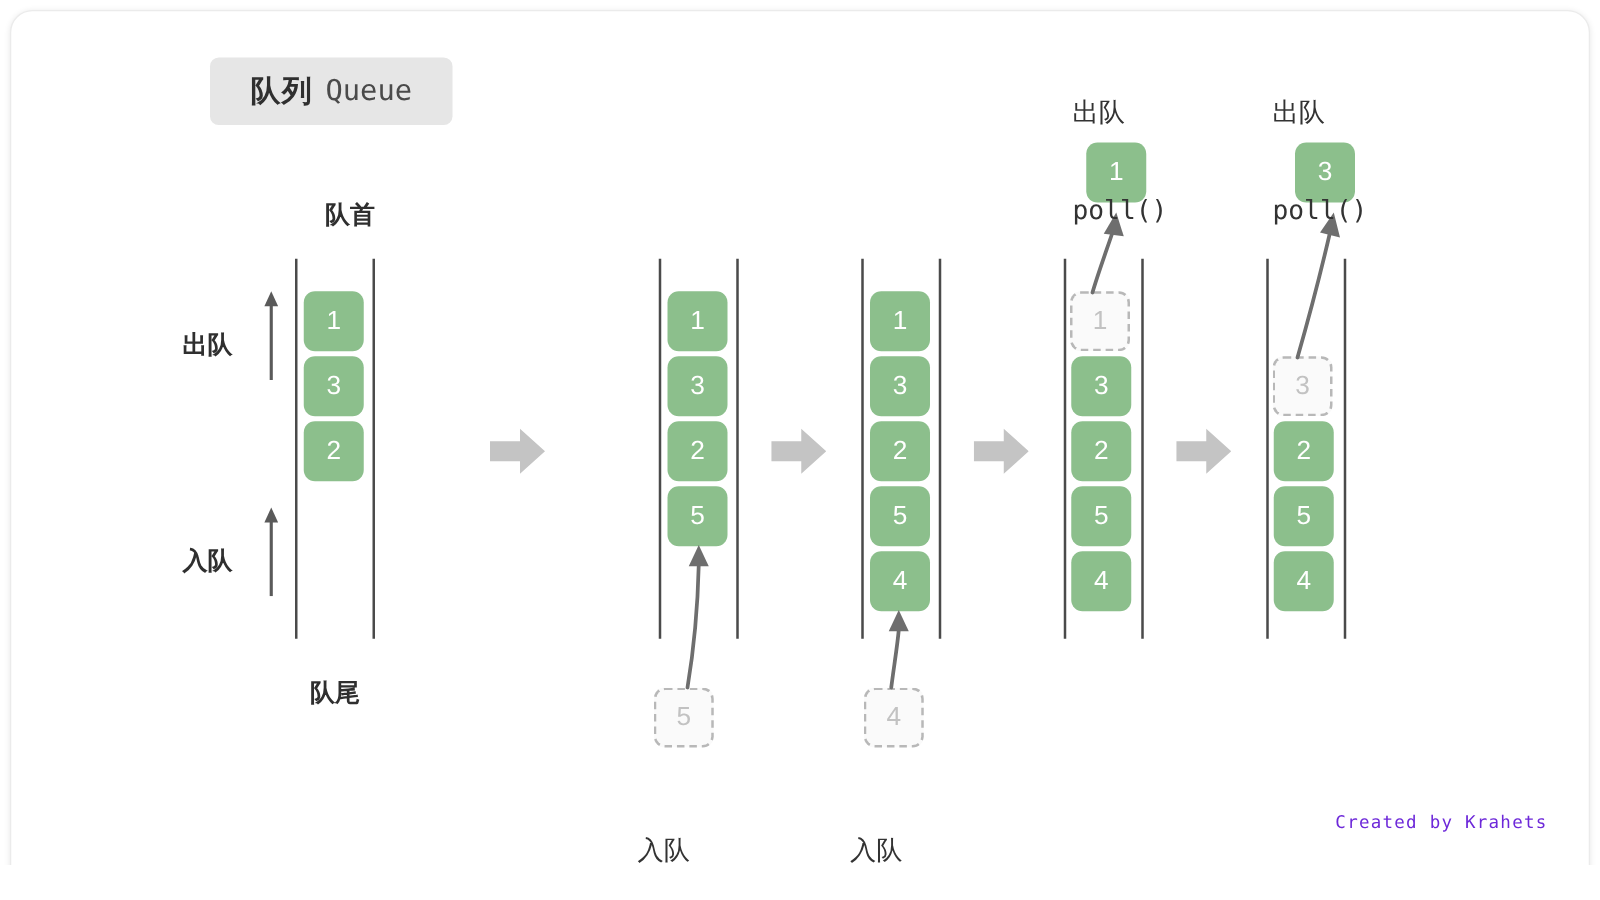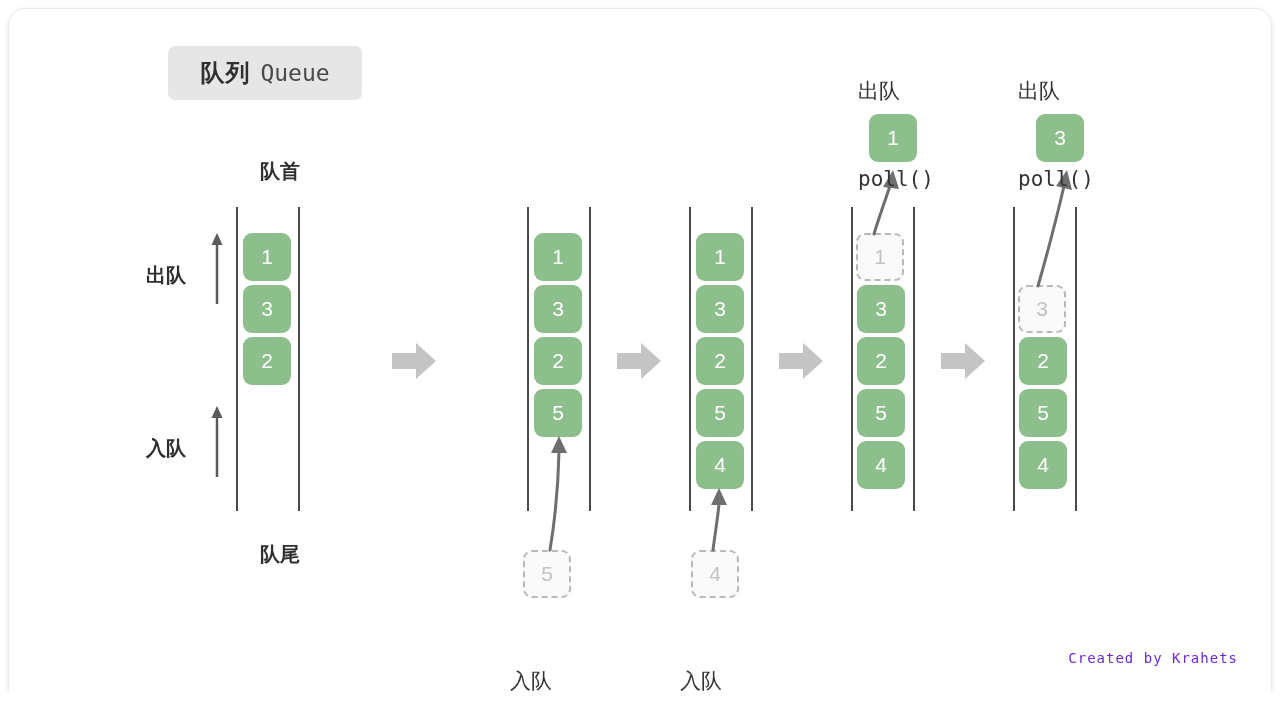--- a/index.html
+++ b/index.html
@@ -74,21 +74,20 @@
   .op-cn {
     display: block;
     font-size: 21px;
     color: #333333;
   }
   .op-code {
     display: block;
     font-size: 21px;
     color: #333333;
     font-family: "DejaVu Sans Mono", "Liberation Mono", monospace;
-    margin-top: 11px;
   }
   .op-code .num { color: #4a9d52; font-weight: bold; }
 
   
   .rail {
     position: absolute;
     width: 2px;
     background: #4a4a4a;
   }
 
@@ -149,21 +148,21 @@
 
 <div id="canvas">
   <div class="card"></div>
 
   <div class="title-badge">
     <span class="title-cn">队列</span>
     <span class="title-en">Queue</span>
   </div>
 
   <div class="lbl lbl-bold" style="left:236px; top:158px; width:64px; text-align:right;">队首</div>
-  <div class="lbl lbl-bold" style="left:236px; top:541px; width:64px; text-align:right;">队尾</div>
+  <div class="lbl lbl-bold" style="left:236px; top:541px; width:64px; text-align:center;">队尾</div>
 
   <div class="lbl lbl-bold" style="left:146px; top:262px;">出队</div>
   <div class="lbl lbl-bold" style="left:146px; top:435px;">入队</div>
 
   <svg class="updown-arrow" style="left:209px; top:232px;" width="16" height="72" viewBox="0 0 16 72">
     <line x1="8" y1="72" x2="8" y2="10" stroke="#5a5a5a" stroke-width="2.5"></line>
     <polygon points="8,1 2.5,13 13.5,13" fill="#5a5a5a"></polygon>
   </svg>
 
   <svg class="updown-arrow" style="left:209px; top:405px;" width="16" height="72" viewBox="0 0 16 72">

